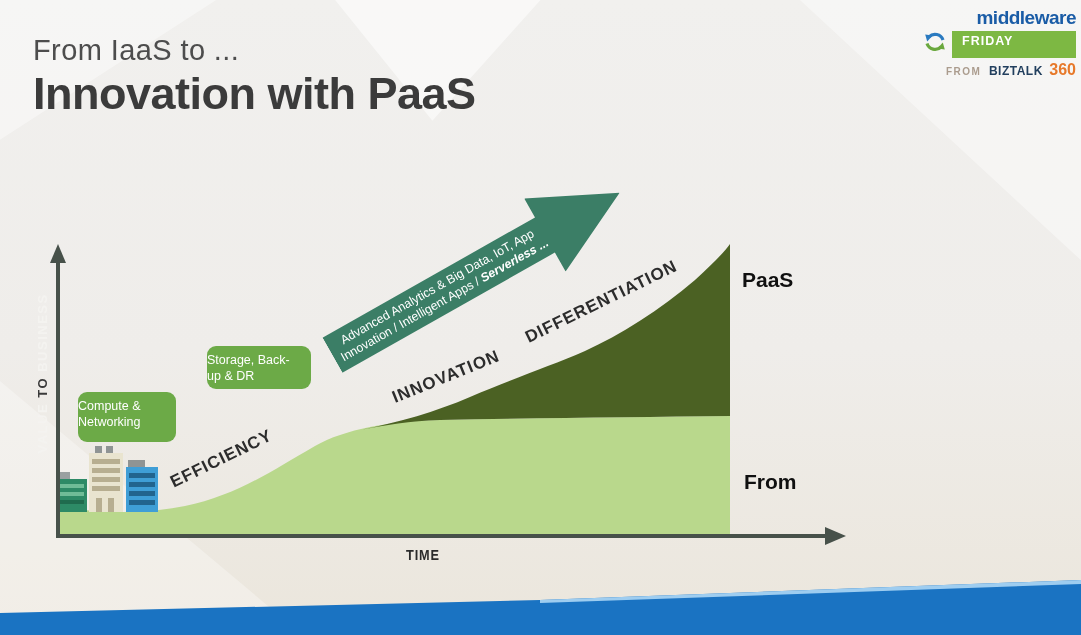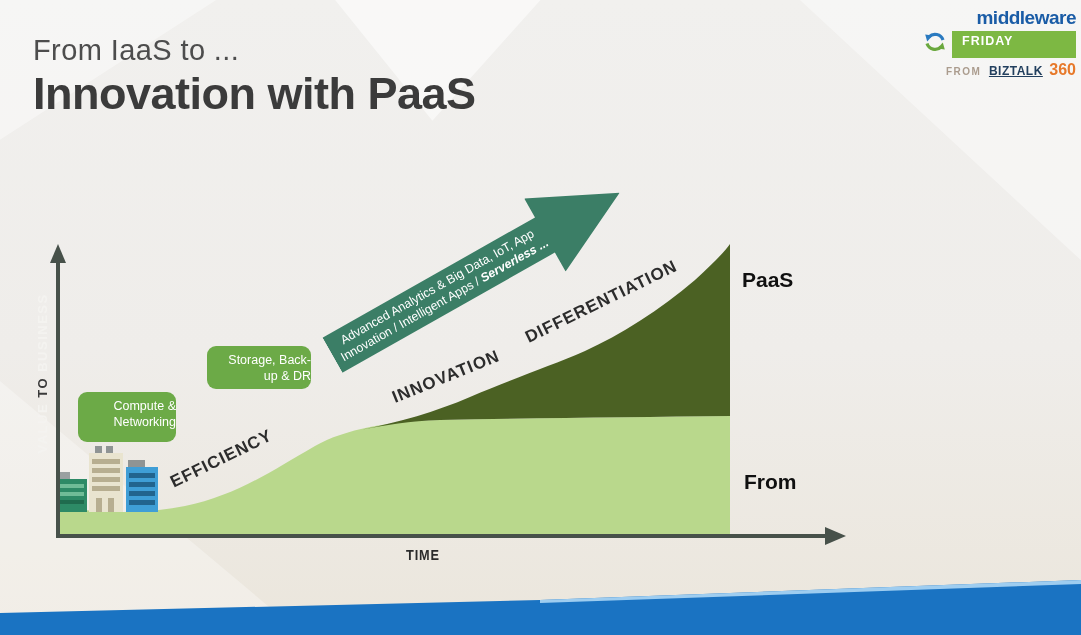--- a/index.html
+++ b/index.html
@@ -24,21 +24,21 @@
   .title-line2 { font-size:45px; font-weight:700; color:#3b3b3b; margin-top:1px; letter-spacing:-.5px; }
 
   
   .logo { position:absolute; top:8px; right:5px; width:154px; }
   .logo-brand { text-align:right; font-size:19px; font-weight:700; color:#1a5ca6; line-height:1; letter-spacing:-.5px; }
   .logo-row { display:flex; align-items:center; gap:4px; margin-top:3px; }
   .logo-banner { flex:1; height:27px; background:#7db843; color:#fff; font-size:12.5px; font-weight:700;
                  letter-spacing:1px; padding:3px 0 0 10px; }
   .logo-tagline { text-align:right; margin-top:3px; font-weight:700; white-space:nowrap; }
   .tag-from { color:#ab9c8e; font-size:10px; letter-spacing:1.5px; }
-  .tag-biztalk { color:#223f5e; font-size:12px; letter-spacing:.5px; margin-left:3px;text-decoration:underline; }
+  .tag-biztalk { color:#223f5e; font-size:12px; letter-spacing:.5px; margin-left:3px; }
   .tag-360 { color:#e7792a; font-size:16px; margin-left:2px;margin-top:21px; }
 
   
   svg.chart { position:absolute; left:0; top:0; }
 
   
   .y-axis-label { position:absolute; left:-38px; top:366px; width:160px; text-align:center;
     transform:rotate(-90deg); font-size:13px; font-weight:700; letter-spacing:1.5px; white-space:nowrap; }
   .y-axis-label .lt { color:#f4f3f0; }
   .y-axis-label .dk { color:#3a3a3a; }
@@ -46,21 +46,21 @@
     font-size:15px; font-weight:700; letter-spacing:1px; color:#2b2b2b; transform:scaleX(.85); }
 
   
   .phase { position:absolute; font-size:17px; font-weight:600; color:#2c2c2c; letter-spacing:1px; white-space:nowrap; }
   .phase.efficiency { left:166px; top:449px; transform:rotate(-26deg); }
   .phase.innovation { left:389px; top:367px; transform:rotate(-22deg); }
   .phase.differentiation { left:518px; top:292px; transform:rotate(-26deg); }
 
   
   .callout { position:absolute; background:#6caa47; border-radius:9px; color:#fff;
-    font-size:12.5px; line-height:1.3; text-align:right; padding-top:6px; }
+    font-size:12.5px; line-height:1.3; text-align:left; padding-top:6px; }
   .callout.compute { left:78px; top:392px; width:98px; height:50px; }
   .callout.storage { left:207px; top:346px; width:104px; height:43px; }
 
   
   .area-label { position:absolute; font-size:21px; font-weight:700; color:#101010; }
   .area-label.paas { left:742px; top:268px; }
   .area-label.iaas { left:744px; top:470px; }
 
   
   .big-arrow { position:absolute; left:311px; top:232px; width:330px; height:84px;

